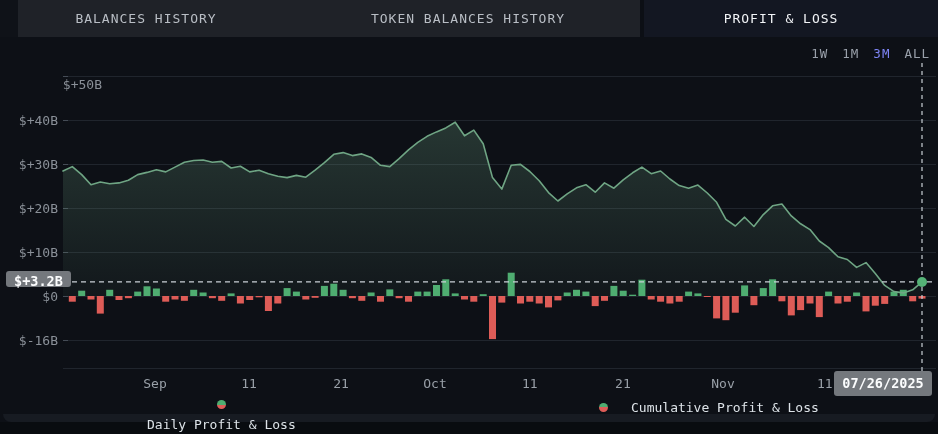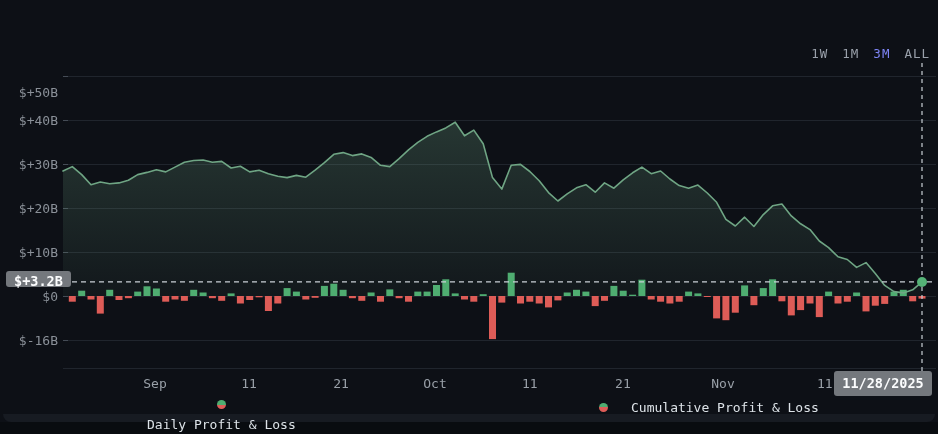--- a/index.html
+++ b/index.html
@@ -34,20 +34,30 @@
   .legend-dot{width:9px;height:9px;border-radius:50%;}
   .legend-label{font-size:13px;color:#dde3e8;white-space:nowrap;}
   svg{position:absolute;left:0;top:0;z-index:2;}
 </style>
 </head>
 <body>
 
 <div class="app">
   <div class="panel"></div>
 
+  <div class="tabbar">
+    <div class="tab-strip"></div>
+    <div class="tab-divider"></div>
+    <div class="tab-active-bg"></div>
+    <div id="tabs">
+        <div class="tab" style="left: 146px;">BALANCES HISTORY</div>
+        <div class="tab" style="left: 468px;">TOKEN BALANCES HISTORY</div>
+        <div class="tab active" style="left: 781px;">PROFIT &amp; LOSS</div>
+      </div>
+  </div>
 
   <div class="range" id="range">
       <div class="range-item">1W</div>
       <div class="range-item">1M</div>
       <div class="range-item active">3M</div>
       <div class="range-item">ALL</div>
     </div>
 
   <div id="chart-wrap">
     <svg id="chart-svg" width="938" height="434">
@@ -164,40 +174,40 @@
         <rect x="890.5" y="291.6" width="7" height="4.4" fill="#4fad71"></rect>
         <rect x="899.8" y="289.8" width="7" height="6.2" fill="#4fad71"></rect>
         <rect x="909.2" y="296.0" width="7" height="5.3" fill="#de5c57"></rect>
         <rect x="918.5" y="296.0" width="7" height="2.6" fill="#de5c57"></rect>
         <path d="M63,171.04 L72.3,166.6 L81.7,174.6 L91.0,184.7 L100.3,182.0 L109.7,183.8 L119.0,182.9 L128.4,180.3 L137.7,174.6 L147.0,172.4 L156.4,169.7 L165.7,171.9 L175.0,167.1 L184.4,162.2 L193.7,160.5 L203.1,160.0 L212.4,162.2 L221.7,161.4 L231.1,168.0 L240.4,166.2 L249.7,171.9 L259.1,170.2 L268.4,173.7 L277.8,176.3 L287.1,177.6 L296.4,175.4 L305.8,177.2 L315.1,170.2 L324.4,162.7 L333.8,154.3 L343.1,152.6 L352.4,155.6 L361.8,153.9 L371.1,157.4 L380.5,165.3 L389.8,166.6 L399.1,158.7 L408.5,149.9 L417.8,142.4 L427.1,136.3 L436.5,131.9 L445.8,127.9 L455.2,122.2 L464.5,135.8 L473.8,130.1 L483.2,143.8 L492.5,177.6 L501.8,189.1 L511.2,165.3 L520.5,164.4 L529.8,171.5 L539.2,180.7 L548.5,192.6 L557.9,201.0 L567.2,193.9 L576.5,187.8 L585.9,184.7 L595.2,192.2 L604.5,182.9 L613.9,188.2 L623.2,179.8 L632.6,172.8 L641.9,167.1 L651.2,173.7 L660.6,171.0 L669.9,179.0 L679.2,185.6 L688.6,188.2 L697.9,185.1 L707.3,193.0 L716.6,202.3 L725.9,219.4 L735.3,226.0 L744.6,217.2 L753.9,226.5 L763.3,214.6 L772.6,205.8 L781.9,204.0 L791.3,215.9 L800.6,223.8 L810.0,229.6 L819.3,241.0 L828.6,247.6 L838.0,256.8 L847.3,259.5 L856.6,267.4 L866.0,262.6 L875.3,273.6 L884.7,285.4 L894.0,291.6 L903.3,292.9 L912.7,289.8 L922.0,281.9" fill="none" stroke="#6fa584" stroke-width="1.6" stroke-linejoin="round" stroke-linecap="round"></path>
         <line x1="63" y1="281.92" x2="934" y2="281.92" stroke="#c9cfd6" stroke-width="1.2" stroke-dasharray="5 4"></line>
         <line x1="922" y1="63" x2="922" y2="372" stroke="#c9cfd6" stroke-width="1.2" stroke-dasharray="4 4"></line>
         <circle cx="922" cy="281.92" r="5" fill="#55b277"></circle>
       </svg>
     <div id="ylabels">
-        <div class="ylabel" style="top: 92px;">$+50B</div>
+        <div class="ylabel" style="top: 84px; padding-left: 44px;">$+50B</div>
         <div class="ylabel" style="top: 120px;">$+40B</div>
         <div class="ylabel" style="top: 164px;">$+30B</div>
         <div class="ylabel" style="top: 208px;">$+20B</div>
         <div class="ylabel" style="top: 252px;">$+10B</div>
         <div class="ylabel" style="top: 296px;">$0</div>
         <div class="ylabel" style="top: 340px;">$-16B</div>
       </div>
     <div id="xlabels">
         <div class="xlabel" style="left: 113.98px;">Sep</div>
         <div class="xlabel" style="left: 208.003px;">11</div>
         <div class="xlabel" style="left: 299.972px;">21</div>
         <div class="xlabel" style="left: 393.995px;">Oct</div>
         <div class="xlabel" style="left: 488.765px;">11</div>
         <div class="xlabel" style="left: 581.948px;">21</div>
         <div class="xlabel" style="left: 682px;">Nov</div>
         <div class="xlabel" style="left: 783.813px;">11</div>
       </div>
     <div class="value-badge">$+3.2B</div>
-    <div class="date-badge">11/28/2025</div>
+    <div class="date-badge">07/26/2025</div>
   </div>
 
   <div id="legend">
       <div class="legend-item" style="left: 147px; flex-direction: column;">
         <span class="legend-dot" style="background: linear-gradient(rgb(79, 173, 113) 0px, rgb(79, 173, 113) 50%, rgb(222, 92, 87) 50%, rgb(222, 92, 87) 100%);"></span>
         <span class="legend-label">Daily Profit &amp; Loss</span>
       </div>
       <div class="legend-item" style="left: 599px; gap: 23px;">
         <span class="legend-dot" style="background: linear-gradient(rgb(79, 173, 113) 0px, rgb(79, 173, 113) 50%, rgb(222, 92, 87) 50%, rgb(222, 92, 87) 100%);"></span>
         <span class="legend-label">Cumulative Profit &amp; Loss</span>

